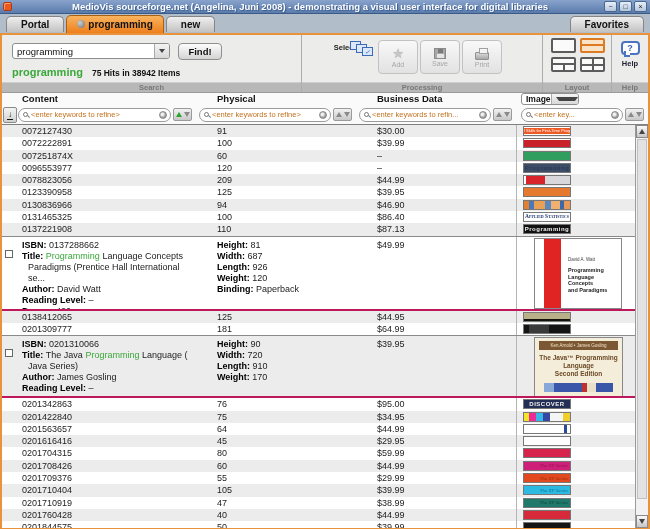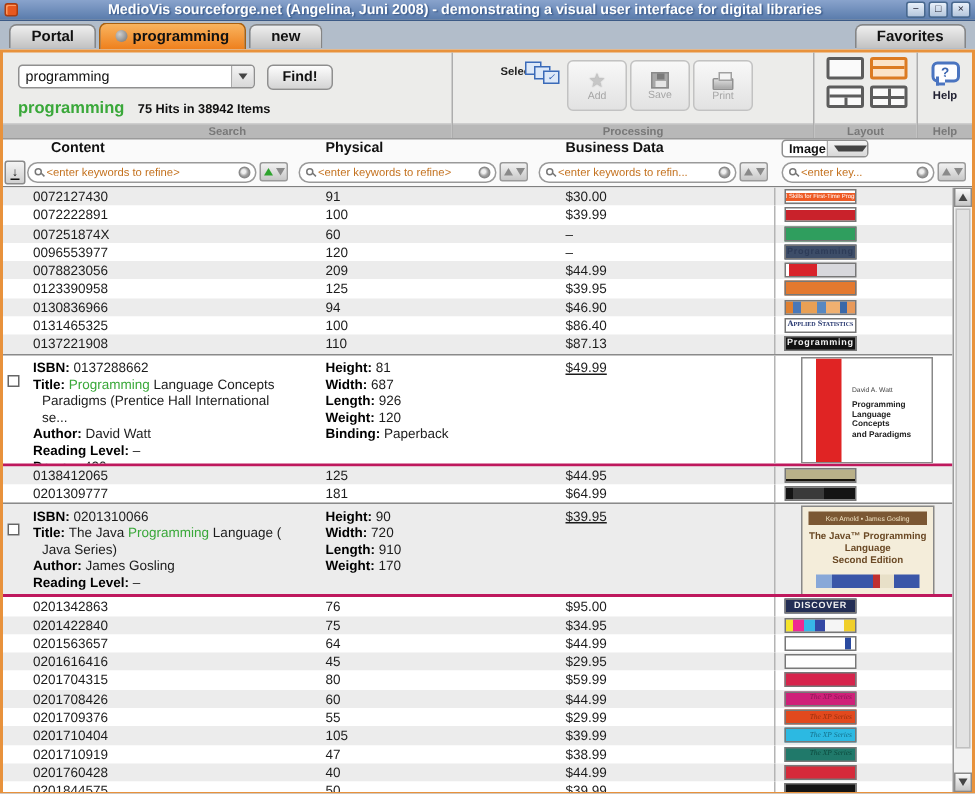--- a/index.html
+++ b/index.html
@@ -69,21 +69,21 @@
   .lo.quad::after{content:"";position:absolute;left:0;right:0;top:5px;height:2px;background:#5c5c5c;}
   .lo.quad::before{content:"";position:absolute;left:10px;top:0;bottom:0;width:2px;background:#5c5c5c;}
   .hb{width:19px;height:14px;border:2px solid #4a74c0;border-radius:4px;background:#fdfdff;color:#3a64b0;font-weight:bold;font-size:9px;display:flex;align-items:center;justify-content:center;position:relative;margin:6px auto 0;}
   .hb::after{content:"";position:absolute;left:1px;bottom:-4px;width:4px;height:4px;background:#fdfdff;border-left:2px solid #4a74c0;border-bottom:2px solid #4a74c0;}
   .helplbl{font-size:7.5px;font-weight:bold;color:#223;text-align:center;margin-top:4px;}
 
   
   .tablearea{position:relative;height:435px;background:#fafafa;border-top:1px solid #9a9a9a;}
   .thead{display:grid;grid-template-columns:194px 160px 160px 132px;height:12px;}
   .thead .h{font-size:9.5px;font-weight:bold;color:#111;line-height:12px;white-space:nowrap;}
-  .h.h1{padding-left:32px;}.h.h2{padding-left:21px;}.h.h3{padding-left:21px;}
+  .h.h1{padding-left:20px;}.h.h2{padding-left:21px;}.h.h3{padding-left:21px;}
   .imgcombo{margin-left:5px;width:58px;height:12px;}
   .imgcombo span{flex:1;font-size:8.5px;padding-left:4px;line-height:11px;}
   .imgcombo .chevbox{width:13px;}
 
   .frow{position:relative;display:grid;grid-template-columns:194px 160px 160px 132px;height:20px;border-bottom:1px solid #808080;}
   .fc{display:flex;align-items:center;}
   .fc1{padding-left:16px;}.fc2{padding-left:3px;}.fc3{padding-left:3px;}.fc4{padding-left:5px;}
   .dlbtn{position:absolute;left:1px;top:2px;width:14px;height:16px;background:linear-gradient(#f4f4f4,#d0d0d0);border:1px solid #8a8a8a;border-radius:2px;font-size:8px;font-weight:bold;color:#111;line-height:12px;text-align:center;}
   .dlbtn i{font-style:normal;border-bottom:1.5px solid #111;padding:0 1px;}
   .pill{display:flex;align-items:center;background:#fff;border:1px solid #9a9a9a;border-radius:7px;height:14px;flex:1;min-width:0;}
@@ -113,21 +113,21 @@
   .f-tiny{font-size:4px;}
   .f-serifcaps{font-family:"Liberation Serif",serif;font-variant:small-caps;font-size:5.5px;font-weight:bold;}
   .f-bold{font-weight:bold;font-size:6px;letter-spacing:.5px;}
   .f-italic{font-family:"Liberation Serif",serif;font-style:italic;font-size:5px;}
 
   .trow.detail{line-height:11px;border-top:1px solid #8a8a8a;border-bottom:2px solid #be185d;}
   .trow.detail.lg{height:75px;}
   .trow.detail.sm{height:63px;}
   .trow.detail .c1{padding-top:3px;padding-right:8px;white-space:normal;}
   .trow.detail .c2{padding-top:3px;}
-  .trow.detail .c3{padding-top:3px;text-decoration:underline;}
+  .trow.detail .c3{padding-top:3px;}
   .fline{padding-left:6px;text-indent:-6px;}
   .fline b{color:#000;}
   .kw{color:#3aa83a;}
   .cbx{position:absolute;left:3px;top:13px;width:8px;height:8px;background:#fff;border:1px solid #666;}
   .bcover{position:relative;overflow:hidden;border:1px solid #888;background:#fff;}
   .b1{width:88px;height:71px;margin:1.5px 0 0 17px;}
   .b1stripe{position:absolute;left:9px;top:0;bottom:0;width:17px;}
   .b1txt{position:absolute;left:33px;top:15px;}
   .b1a{font-size:4.5px;color:#444;margin-bottom:2px;}
   .b1t{font-size:5.5px;font-weight:bold;line-height:6.5px;color:#222;}

